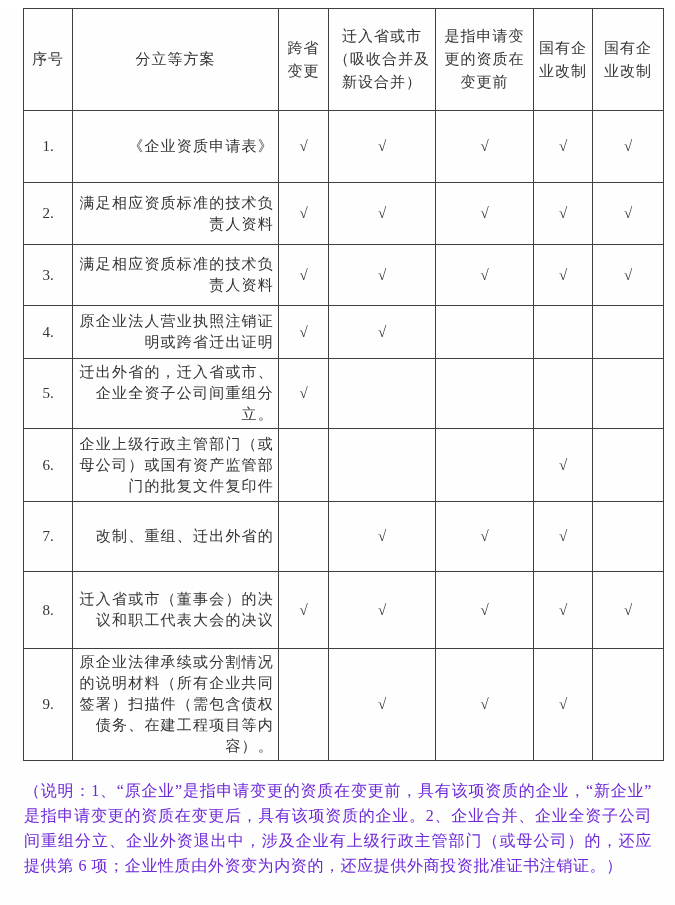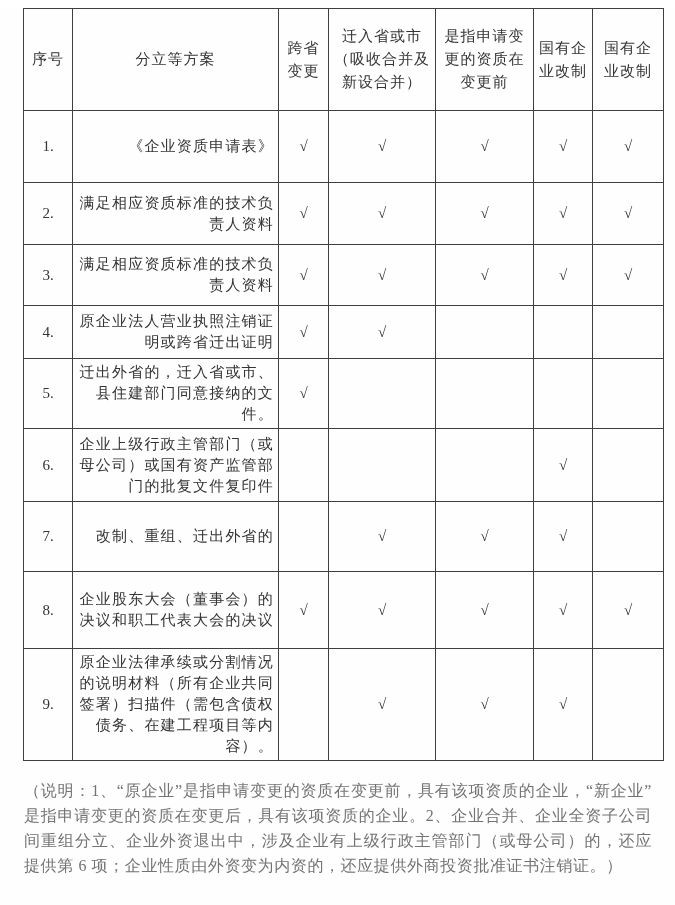--- a/index.html
+++ b/index.html
@@ -67,21 +67,21 @@
     font-size: 15px;
     letter-spacing: 0;
   }
   .footnote {
     width: 628px;
     margin: 17px 0 0 24px;
     font-size: 16px;
     line-height: 25px;
     letter-spacing: 0.6px;
     text-align: justify;
-    color: #737373;
+    color: #6d28d9;
   }
 </style>
 </head>
 <body>
 
 <div class="page">
 
   <table class="materials-table">
     <colgroup>
       <col style="width:49px">
@@ -135,21 +135,21 @@
         <td class="seq">4.</td>
         <td class="mat">原企业法人营业执照注销证明或跨省迁出证明</td>
         <td class="chk">√</td>
         <td class="chk">√</td>
         <td class="chk"></td>
         <td class="chk"></td>
         <td class="chk"></td>
       </tr>
       <tr class="row-5">
         <td class="seq">5.</td>
-        <td class="mat">迁出外省的，迁入省或市、县住建部门同意接纳的文件。</td>
+        <td class="mat">迁出外省的，迁入省或市、企业全资子公司间重组分立。</td>
         <td class="chk">√</td>
         <td class="chk"></td>
         <td class="chk"></td>
         <td class="chk"></td>
         <td class="chk"></td>
       </tr>
       <tr class="row-6">
         <td class="seq">6.</td>
         <td class="mat">企业上级行政主管部门（或母公司）或国有资产监管部门的批复文件复印件</td>
         <td class="chk"></td>
@@ -162,21 +162,21 @@
         <td class="seq">7.</td>
         <td class="mat">改制、重组、迁出外省的</td>
         <td class="chk"></td>
         <td class="chk">√</td>
         <td class="chk">√</td>
         <td class="chk">√</td>
         <td class="chk"></td>
       </tr>
       <tr class="row-8">
         <td class="seq">8.</td>
-        <td class="mat">企业股东大会（董事会）的决议和职工代表大会的决议</td>
+        <td class="mat">迁入省或市（董事会）的决议和职工代表大会的决议</td>
         <td class="chk">√</td>
         <td class="chk">√</td>
         <td class="chk">√</td>
         <td class="chk">√</td>
         <td class="chk">√</td>
       </tr>
       <tr class="row-9">
         <td class="seq">9.</td>
         <td class="mat">原企业法律承续或分割情况的说明材料（所有企业共同签署）扫描件（需包含债权债务、在建工程项目等内容）。</td>
         <td class="chk"></td>

